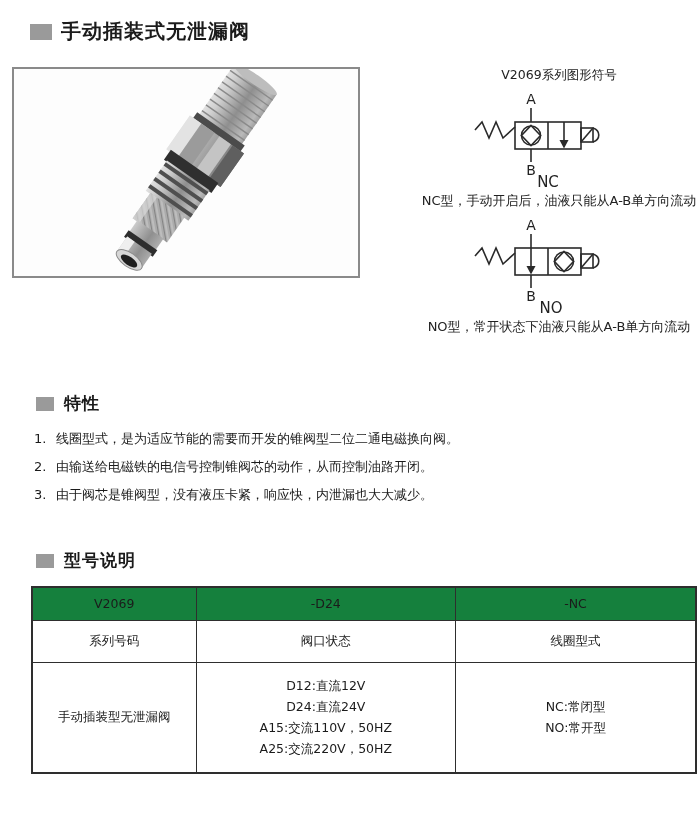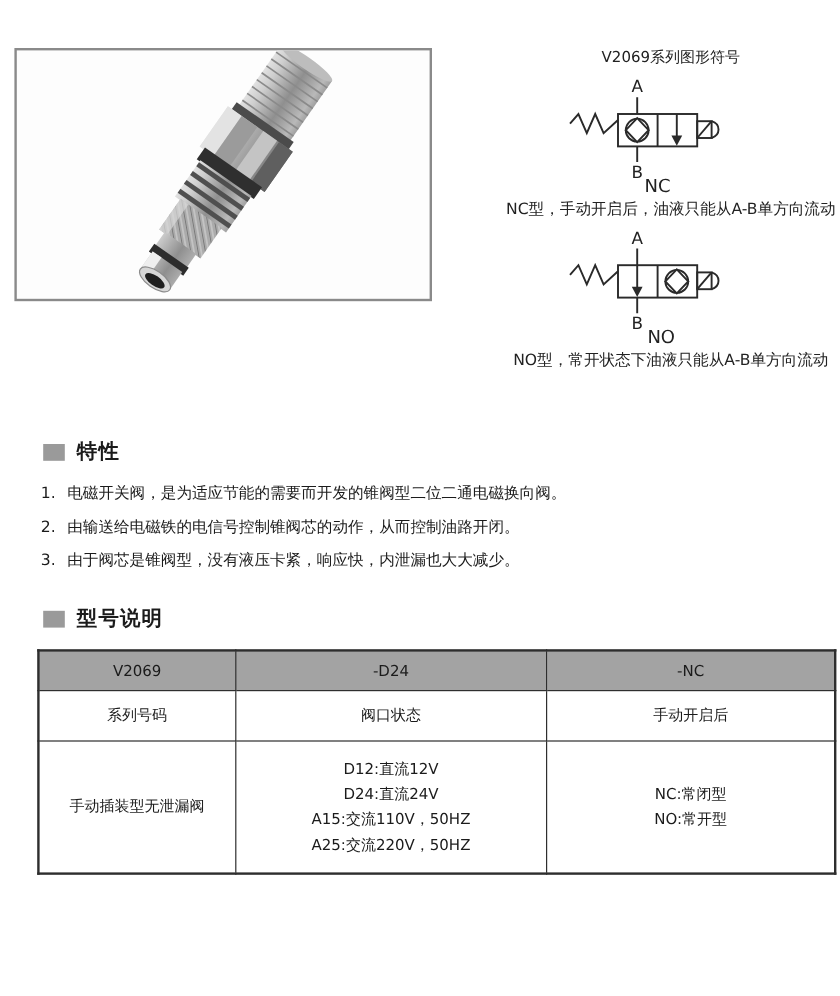--- a/index.html
+++ b/index.html
@@ -35,42 +35,46 @@
   
   .sec-head { display:flex; align-items:center; gap:10px; margin-left:8px;padding-left:28px; }
   .sec-head .marker { width:18px; height:14px; }
   .sec-title { font-size:17px; font-weight:bold; letter-spacing:1px; }
 
   .features-section { margin-top:48px; }
   .feature-list { list-style:none; margin:10px 0 0 34px; }
   .feature-item { font-size:13px; line-height:28px; display:flex; }
   .feature-num { width:22px; flex:0 0 auto; }
 
-  .model-section { margin-top:22px; }
+  .model-section { margin-top:40px; }
 
   table { border-collapse:collapse; margin:14px 0 0 31px; table-layout:fixed; }
   .model-table { width:666px; }
   th, td {
     border:1.5px solid #2e2e2e;
     text-align:center; vertical-align:middle;
     font-size:12.5px; font-weight:normal; color:#1b1b1b;
     padding:0 4px;
   }
   table { border:2px solid #2e2e2e; }
-  .hdr-row th { background:#a3a3a3; height:33px; }
+  .hdr-row th { background:#15803d; height:33px; }
   .model-table .label-row td { height:42px;font-family:Liberation Mono, monospace; }
   .model-table .detail-row td { height:111px; }
   .cell-lines { line-height:21px; }
 </style>
 </head>
 <body>
 
 <div class="page">
 
   <div class="doc-header">
+    <div class="title-row">
+      <span class="marker"></span>
+      <span class="doc-title">手动插装式无泄漏阀</span>
+    </div>
   </div>
 
   <div class="top-section">
 
     <div class="photo-frame">
       <svg width="344" height="207" viewBox="0 0 344 207">
         <defs>
           <linearGradient id="metal" gradientUnits="userSpaceOnUse" x1="0" y1="-34" x2="0" y2="34">
             <stop offset="0" stop-color="#f2f2f2"></stop>
             <stop offset="0.25" stop-color="#cfcfcf"></stop>
@@ -198,21 +202,21 @@
   </div>
 
   <div class="features-section">
     <div class="sec-head">
       <span class="marker"></span>
       <span class="sec-title">特性</span>
     </div>
     <ol class="feature-list">
       <li class="feature-item">
         <span class="feature-num">1.</span>
-        <span>电磁开关阀，是为适应节能的需要而开发的锥阀型二位二通电磁换向阀。</span>
+        <span>线圈型式，是为适应节能的需要而开发的锥阀型二位二通电磁换向阀。</span>
       </li>
       <li class="feature-item">
         <span class="feature-num">2.</span>
         <span>由输送给电磁铁的电信号控制锥阀芯的动作，从而控制油路开闭。</span>
       </li>
       <li class="feature-item">
         <span class="feature-num">3.</span>
         <span>由于阀芯是锥阀型，没有液压卡紧，响应快，内泄漏也大大减少。</span>
       </li>
     </ol>
@@ -231,21 +235,21 @@
         </colgroup>
       <tbody>
           <tr class="hdr-row">
         <th>V2069</th>
         <th>-D24</th>
         <th>-NC</th>
       </tr>
       <tr class="label-row">
         <td>系列号码</td>
         <td>阀口状态</td>
-        <td>手动开启后</td>
+        <td>线圈型式</td>
       </tr>
       <tr class="detail-row">
         <td>手动插装型无泄漏阀</td>
         <td>
           <div class="cell-lines">D12:直流12V</div>
           <div class="cell-lines">D24:直流24V</div>
           <div class="cell-lines">A15:交流110V，50HZ</div>
           <div class="cell-lines">A25:交流220V，50HZ</div>
         </td>
         <td>

